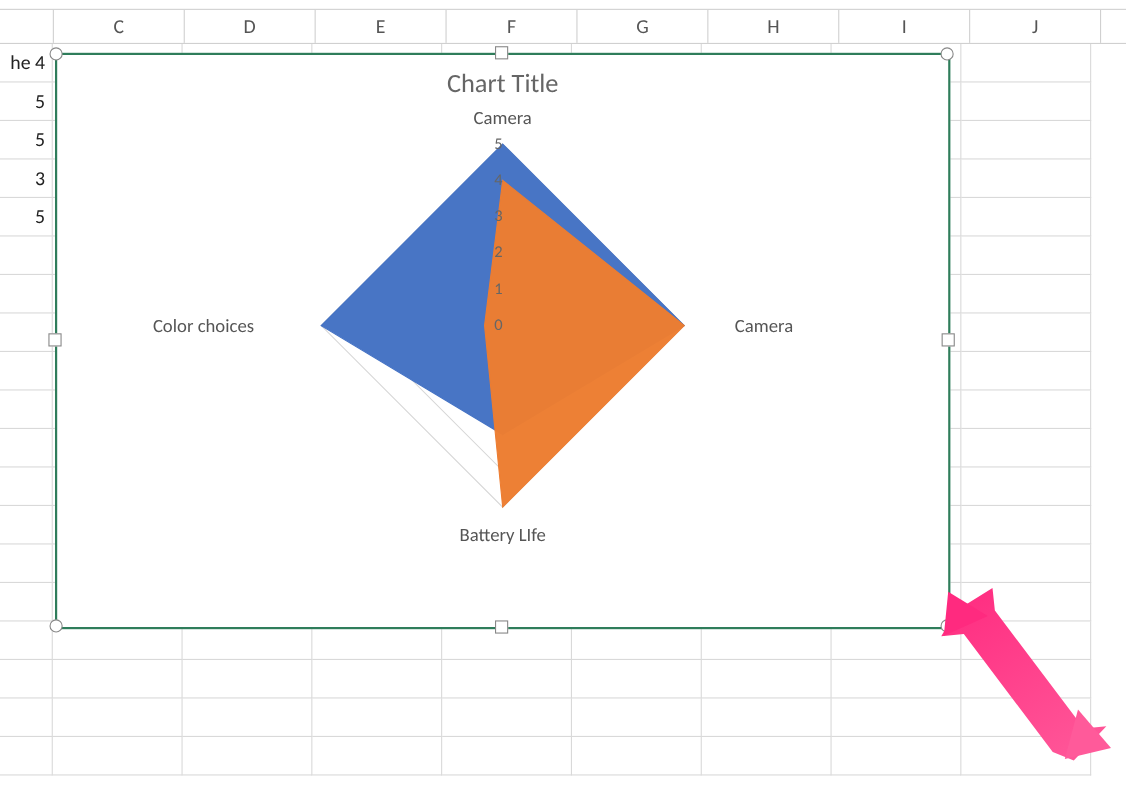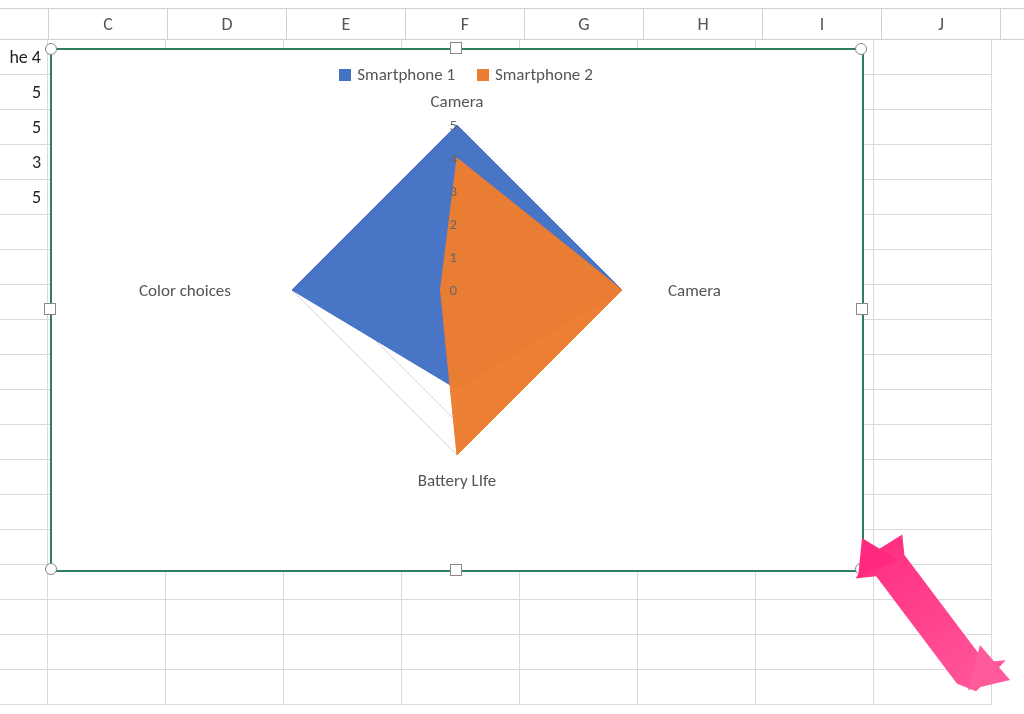--- a/index.html
+++ b/index.html
@@ -243,24 +243,21 @@
         <div class="cell" style="width:118px"></div>
         <div class="cell" style="width:118px"></div>
         <div class="cell" style="width:118px"></div>
         <div class="cell" style="width:118px"></div>
         <div class="cell" style="width:118px"></div>
       </div>
   </div>
 </div>
 
 <div class="chart-sel" style="left:50px;top:48px;width:810px;height:520px">
-  <div class="legend">
-    <span class="lg-sw" style="background:#4472C4"></span><span>Smartphone 1</span>
-    <span class="lg-sw" style="background:#ED7D31"></span><span>Smartphone 2</span>
-  </div>
+  <div class="title">Chart Title</div>
   <div class="radar-wrap">
     <svg id="radar-svg" width="520" height="390" viewBox="0 0 520 390">
         <polygon points="260,162 293,195 260,228 227,195" fill="none" stroke="#d6d6d6" stroke-width="1"></polygon>
         <polygon points="260,129 326,195 260,261 194,195" fill="none" stroke="#d6d6d6" stroke-width="1"></polygon>
         <polygon points="260,96 359,195 260,294 161,195" fill="none" stroke="#d6d6d6" stroke-width="1"></polygon>
         <polygon points="260,63 392,195 260,327 128,195.00000000000003" fill="none" stroke="#d6d6d6" stroke-width="1"></polygon>
         <polygon points="260,30 425,195 260,360 95,195.00000000000003" fill="none" stroke="#d6d6d6" stroke-width="1"></polygon>
         <line x1="260" y1="195" x2="260" y2="30" stroke="#d6d6d6" stroke-width="1"></line>
         <line x1="260" y1="195" x2="425" y2="195" stroke="#d6d6d6" stroke-width="1"></line>
         <line x1="260" y1="195" x2="260" y2="360" stroke="#d6d6d6" stroke-width="1"></line>

